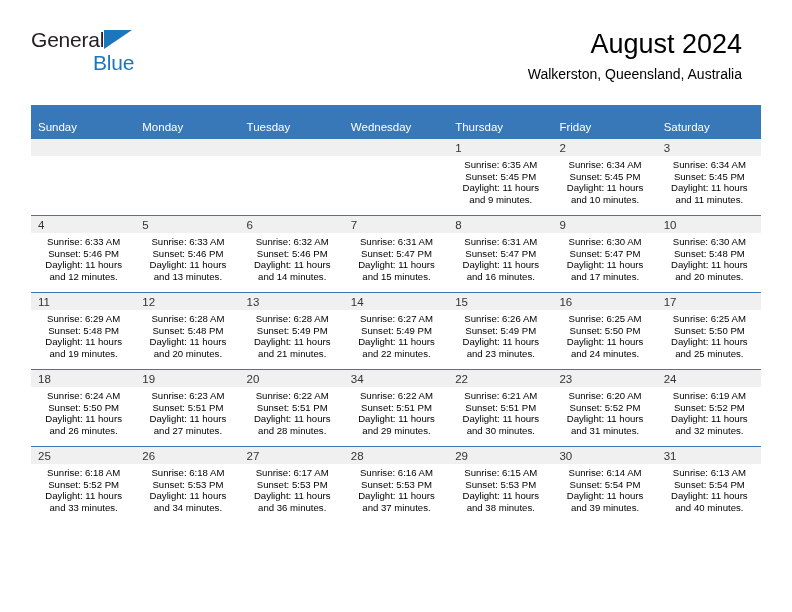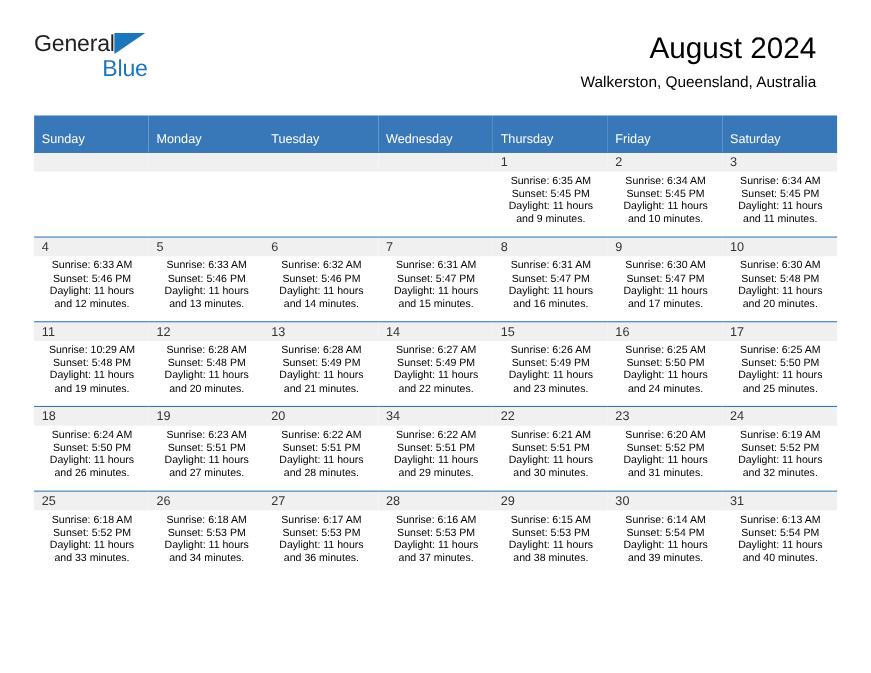--- a/index.html
+++ b/index.html
@@ -315,21 +315,21 @@
                 <div>and 20 minutes.</div>
               </div>
             </div>
           </td>
         </tr>
         <tr class="week-row">
           <td>
             <div class="cell cell-shaded">
               <div class="daynum-bar">11</div>
               <div class="info">
-                <div>Sunrise: 10:29 AM</div>
+                <div>Sunrise: 6:29 AM</div>
                 <div>Sunset: 5:48 PM</div>
                 <div>Daylight: 11 hours</div>
                 <div>and 19 minutes.</div>
               </div>
             </div>
           </td>
           <td>
             <div class="cell cell-shaded">
               <div class="daynum-bar">12</div>
               <div class="info">

